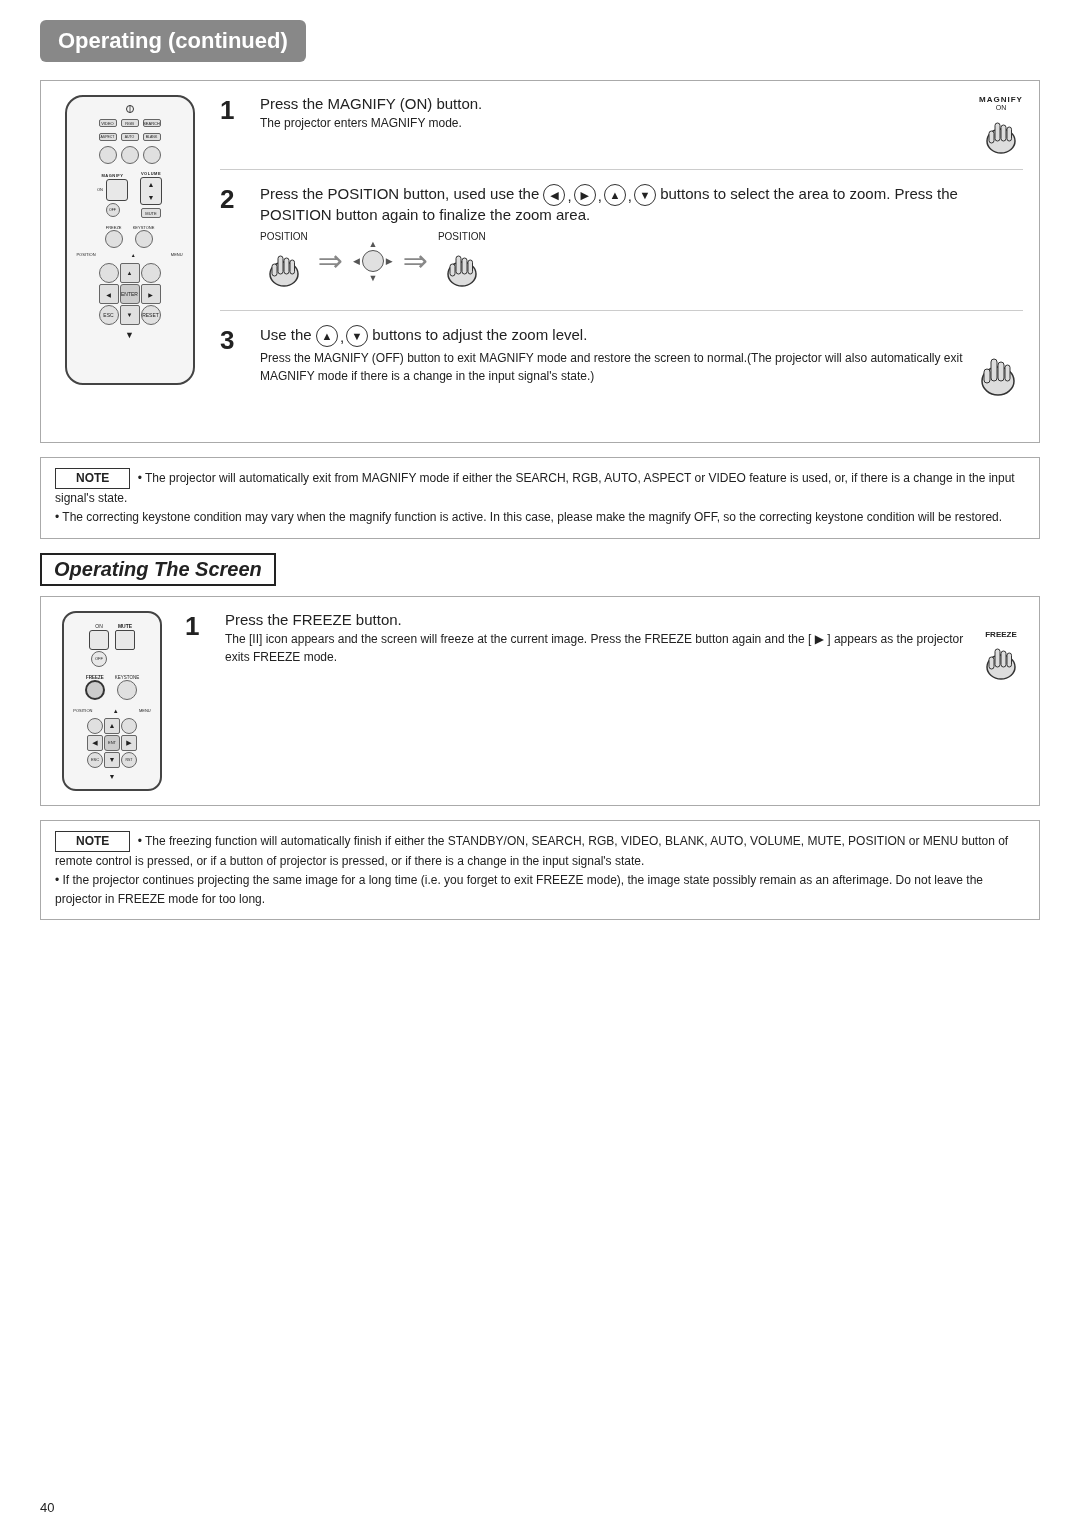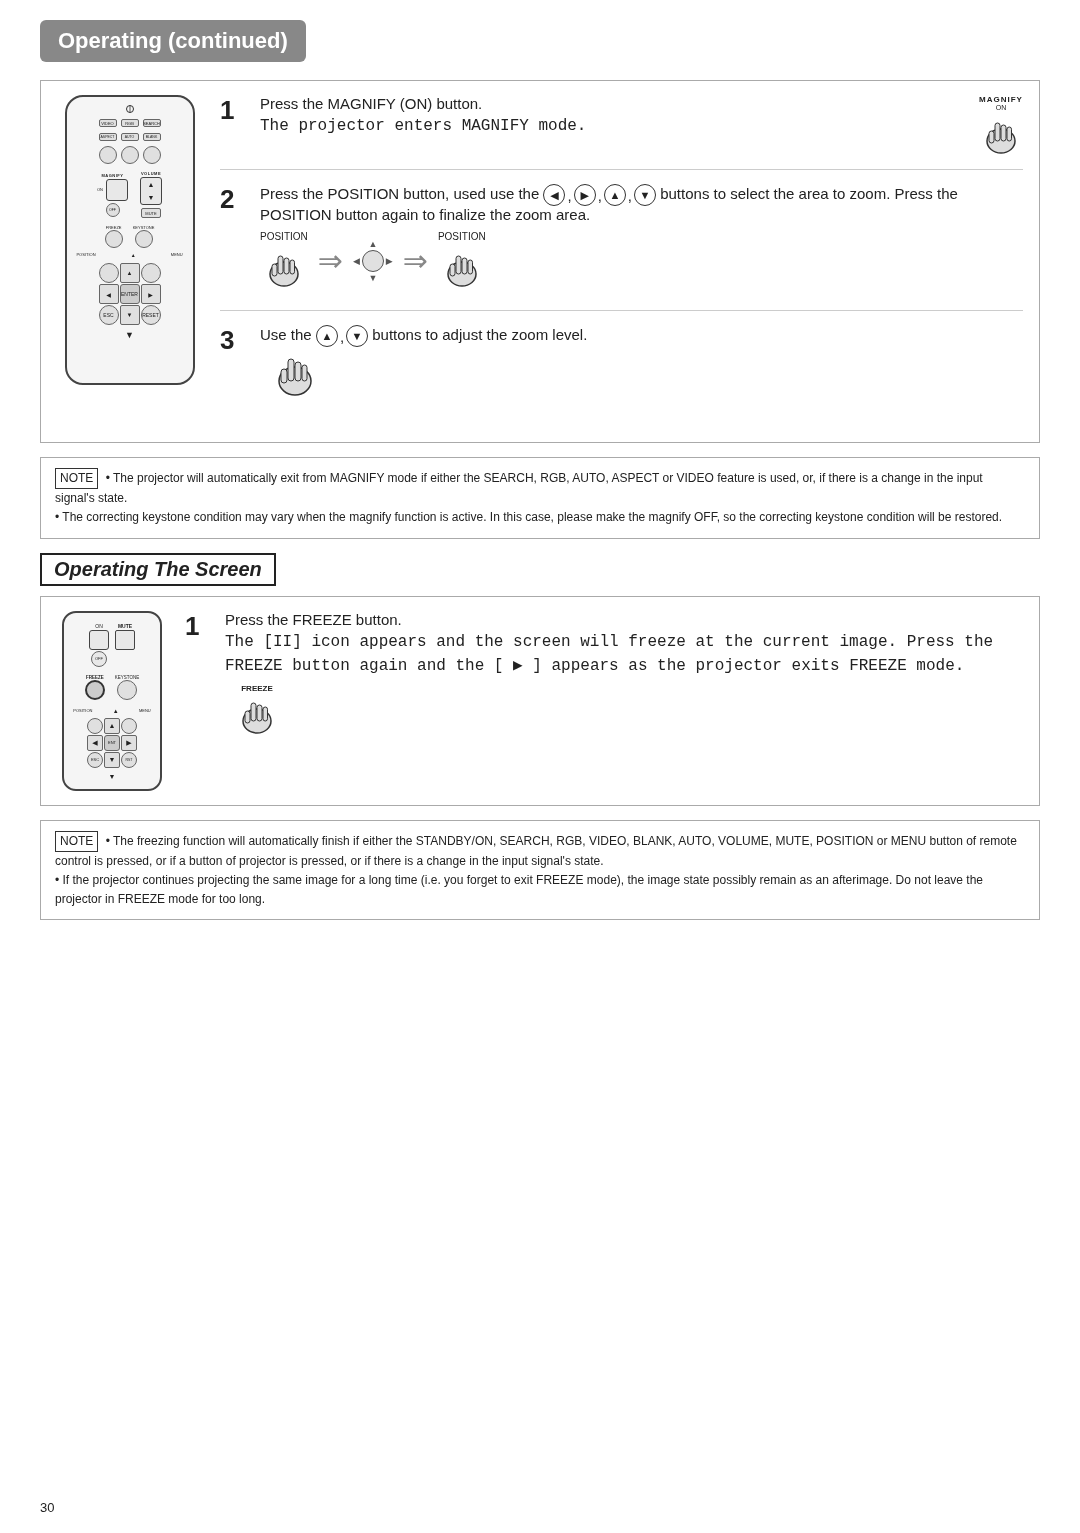--- a/index.html
+++ b/index.html
@@ -163,24 +163,23 @@
     .step-content {
       flex: 1;
     }
 
     .step-title {
       font-weight: normal;
       font-size: 15px;
       margin-bottom: 2px;
     }
     .step-desc {
-      font-size: 16px;
+      font-size: 12px;
       line-height: 1.5;
       margin-bottom: 6px;
-      font-family: Liberation Mono, monospace;
     }
 
     .step-icon-right {
       margin-left: 10px;
       display: flex;
       flex-direction: column;
       align-items: center;
     }
 
     
@@ -200,23 +199,23 @@
     .note-box {
       border: 1.5px solid #aaa;
       padding: 10px 14px;
       margin-bottom: 14px;
       font-size: 12px;
       line-height: 1.6;
     }
     .note-label {
       display: inline-block;
       border: 1.5px solid #333;
-      font-weight: normal;
+      font-weight: bold;
       font-size: 12px;
-      padding: 0 4px;
+      padding: 0 20px;
       margin-right: 4px;
       vertical-align: middle;
     }
 
     
     .remote-freeze-img {
       width: 100px;
       height: 180px;
       border: 2px solid #444;
       border-radius: 14px;
@@ -429,20 +428,21 @@
             <div class="step-title">
               <span>Use the</span>
               <span style="display:inline-flex;align-items:center;gap:2px;vertical-align:middle;">
                 <span class="circle-btn">▲</span>
                   <span>,</span>
                 <span class="circle-btn">▼</span>
               </span>
               <span>buttons to adjust the zoom level.</span>
             </div>
             <div style="display:flex;flex-direction:row;align-items:flex-start;">
+              <div class="step-desc" style="flex:1;">Press the MAGNIFY (OFF) button to exit MAGNIFY mode and restore the screen to normal.(The projector will also automatically exit MAGNIFY mode if there is a change in the input signal's state.)</div>
 
               <div style="margin-left:10px;">
                 <svg width="50" height="50" viewBox="0 0 50 50">
                   <ellipse cx="25" cy="32" rx="16" ry="14" fill="#ddd" stroke="#333" stroke-width="1.5"></ellipse>
                   <rect x="18" y="10" width="6" height="22" rx="3" fill="#ddd" stroke="#333" stroke-width="1"></rect>
                   <rect x="25" y="13" width="6" height="19" rx="3" fill="#ddd" stroke="#333" stroke-width="1"></rect>
                   <rect x="32" y="16" width="5" height="16" rx="2.5" fill="#ddd" stroke="#333" stroke-width="1"></rect>
                   <rect x="11" y="20" width="6" height="14" rx="3" fill="#ddd" stroke="#333" stroke-width="1"></rect>
                 </svg>
               </div>
@@ -515,21 +515,21 @@
           </div>
           <div style="font-size:7px;margin-top:3px;">▼</div>
         </div>
       </div>
 
       <div class="steps-col">
         <div class="step-item" style="border-bottom:none;">
           <div class="step-num">1</div>
           <div class="step-content">
             <div class="step-title">Press the FREEZE button.</div>
-            <div style="display:flex;flex-direction:column;align-items:flex-start;">
+            <div style="display:flex;align-items:flex-start;">
               <div class="step-desc" style="flex:1;">The [II] icon appears and the screen will freeze at the current image. Press the FREEZE button again and the [ ▶ ] appears as the projector exits FREEZE mode.</div>
               <div style="margin-left:10px;display:flex;flex-direction:column;align-items:center;">
                 <div style="font-size:8px;font-weight:bold;">FREEZE</div>
                 <svg width="44" height="44" viewBox="0 0 44 44">
                   <ellipse cx="22" cy="28" rx="14" ry="12" fill="#ddd" stroke="#333" stroke-width="1.5"></ellipse>
                   <rect x="16" y="10" width="5" height="18" rx="2.5" fill="#ddd" stroke="#333" stroke-width="1"></rect>
                   <rect x="22" y="12" width="5" height="16" rx="2.5" fill="#ddd" stroke="#333" stroke-width="1"></rect>
                   <rect x="28" y="14" width="4.5" height="14" rx="2.25" fill="#ddd" stroke="#333" stroke-width="1"></rect>
                   <rect x="10" y="18" width="5" height="12" rx="2.5" fill="#ddd" stroke="#333" stroke-width="1"></rect>
                 </svg>
@@ -543,16 +543,16 @@
 
   
   <div class="note-box">
     <span class="note-label">NOTE</span>
     <span>• The freezing function will automatically finish if either the STANDBY/ON, SEARCH, RGB, VIDEO, BLANK, AUTO, VOLUME, MUTE, POSITION or MENU button of remote control is pressed, or if a button of projector is pressed, or if there is a change in the input signal's state.</span>
     <br>
     <span>• If the projector continues projecting the same image for a long time (i.e. you forget to exit FREEZE mode), the image state possibly remain as an afterimage. Do not leave the projector in FREEZE mode for too long.</span>
   </div>
 </div>
 
-<div class="page-num">30</div>
+<div class="page-num">40</div>
 
 
 
 
 </body></html>

